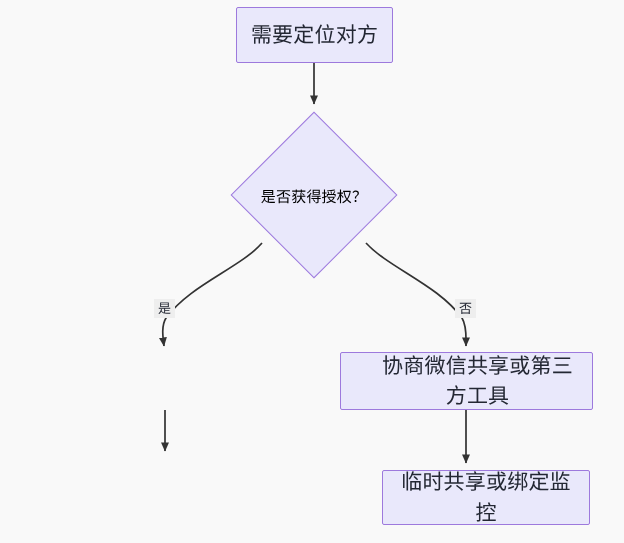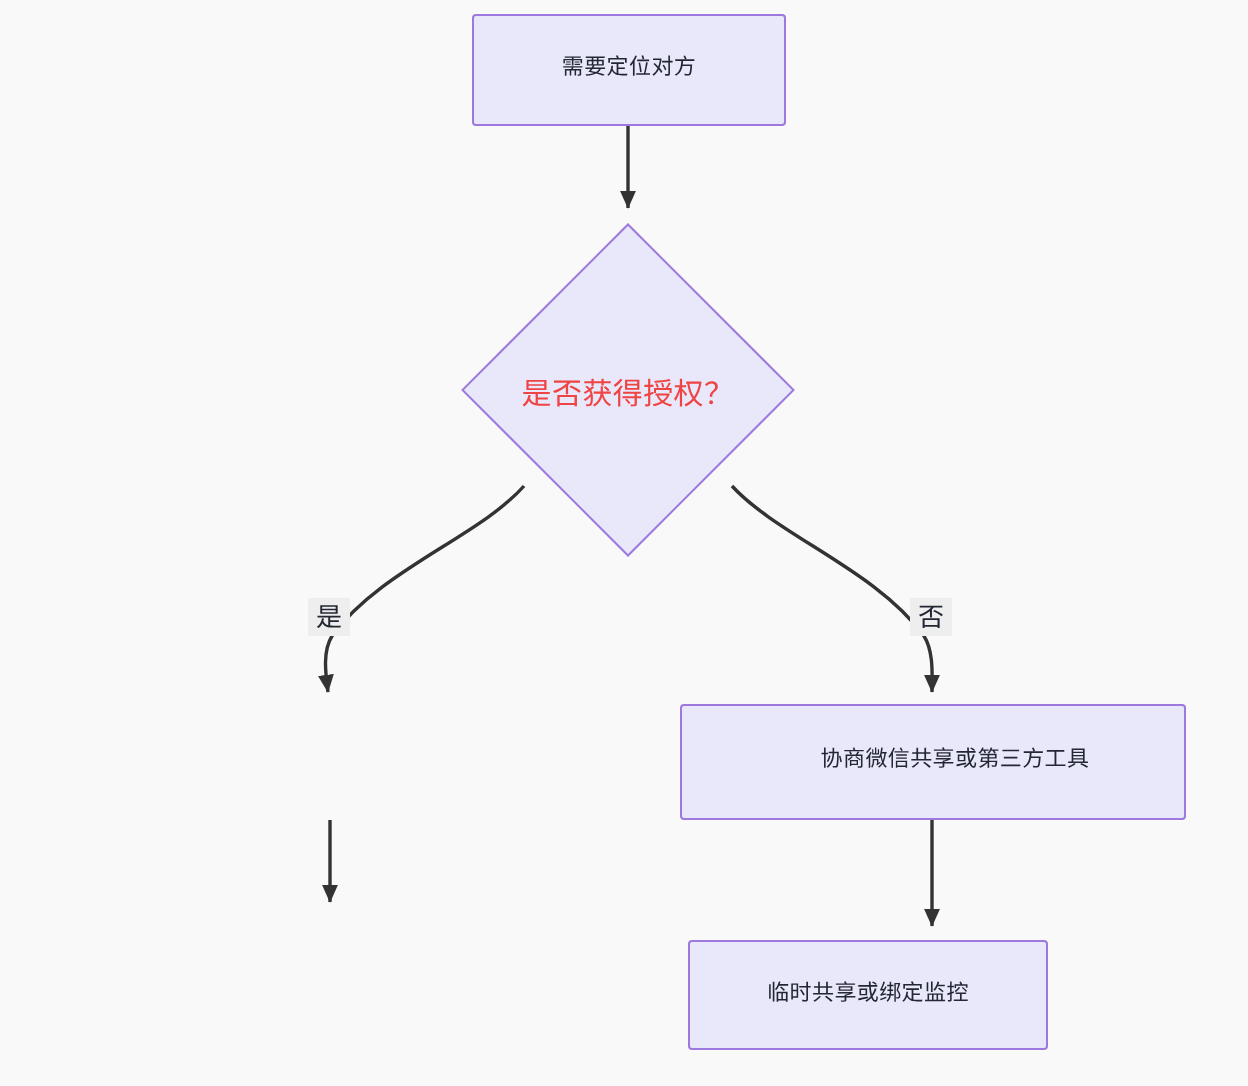--- a/index.html
+++ b/index.html
@@ -32,21 +32,21 @@
     position: absolute;
     box-sizing: border-box;
     background: #e9e8fb;
     border: 1.6px solid #9d79dd;
     border-radius: 2px;
     display: flex;
     align-items: center;
     justify-content: center;
     text-align: center;
     color: #232733;
-    font-size: 11px;
+    font-size: 21px;
     line-height: 1.45;
     letter-spacing: 0.2px;
     padding: 4px 10px;
   }
   .node-text {
     display: block;
     width: 100%;
   }
   
   .decision-wrap {
@@ -69,21 +69,21 @@
   }
   .decision-label {
     position: absolute;
     left: 0;
     top: 0;
     width: 168px;
     height: 168px;
     display: flex;
     align-items: center;
     justify-content: center;
-    color: #ef4444;
+    color: #000000;
     font-size: 15px;
     letter-spacing: 0.2px;
     white-space: nowrap;
   }
   .edge-label {
     position: absolute;
     background: #eeeeee;
     color: #232733;
     font-size: 13px;
     line-height: 1;
@@ -130,17 +130,17 @@
   <div class="edge-label" style="left:455px; top:299px;">
     <span>否</span>
   </div>
 
 
   <div class="node" style="left:340px; top:352px; width:253px; height:58px;padding-left:32px;">
     <span class="node-text">协商微信共享或第三方工具</span>
   </div>
 
 
-  <div class="node" style="left:344px; top:470px; width:180px; height:55px;">
+  <div class="node" style="left:382px; top:470px; width:208px; height:55px;">
     <span class="node-text">临时共享或绑定监控</span>
   </div>
 
 </div>
 
 </body></html>

